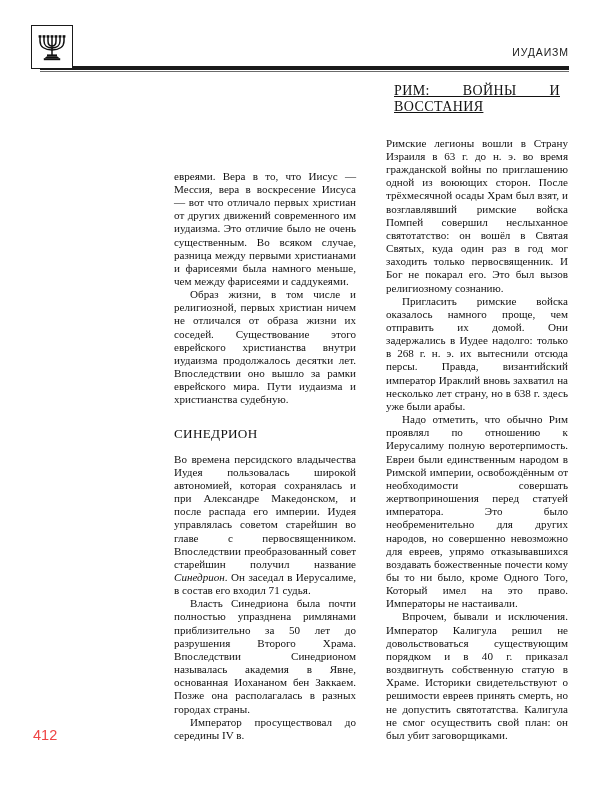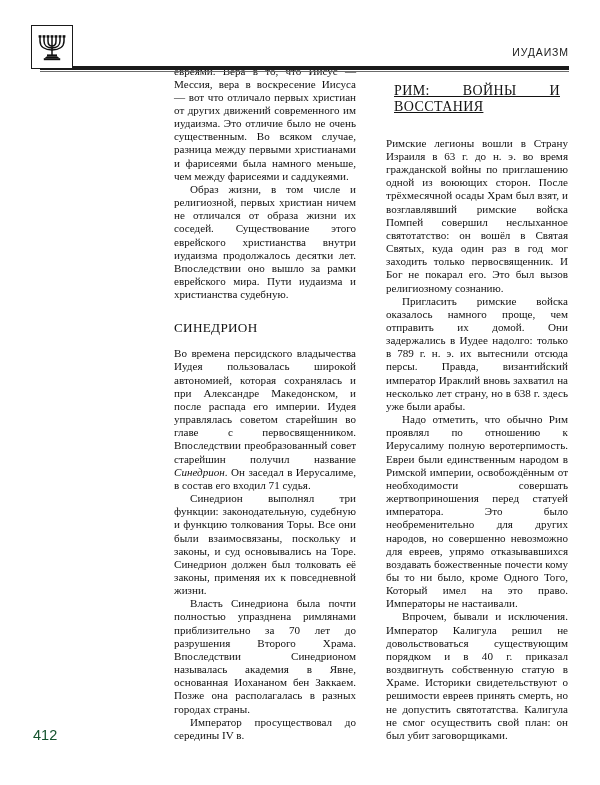--- a/index.html
+++ b/index.html
@@ -138,21 +138,21 @@
   }
   .col-heading-spacer { height: 14px; }
 
   
   .folio {
     position: absolute;
     left: 33px;
     top: 727px;
     font-family: "Liberation Sans", "DejaVu Sans", sans-serif;
     font-size: 14.5px;
-    color: #14532d;
+    color: #ef4444;
   }
 
   .center-last {
     text-align: center;
   }
 </style>
 </head>
 <body>
 
 <div class="page">
@@ -206,35 +206,34 @@
       <p class="noindent">евреями. Вера в то, что Иисус — Мессия, вера в воскресение Иисуса — вот что отличало первых христиан от других движений современного им иудаизма. Это отличие было не очень существенным. Во всяком случае, разница между первыми христианами и фарисеями была намного меньше, чем между фарисеями и саддукеями.</p>
 
       <p>Образ жизни, в том числе и религиозной, первых христиан ничем не отличался от образа жизни их соседей. Существование этого еврейского христианства внутри иудаизма продолжалось десятки лет. Впоследствии оно вышло за рамки еврейского мира. Пути иудаизма и христианства судебную.</p>
 
       <div class="heading-spacer-top"></div>
       <h2 class="section-heading">СИНЕДРИОН</h2>
       <div class="heading-spacer-bottom"></div>
 
       <p class="noindent"><span>Во времена персидского владычества Иудея пользовалась широкой автономией, которая сохранялась и при Александре Македонском, и после распада его империи. Иудея управлялась советом старейшин во главе с первосвященником. Впоследствии преобразованный совет старейшин получил название </span><em>Синедрион</em><span>. Он заседал в Иерусалиме, в состав его входил 71 судья.</span></p>
 
-      <p>Синедрион выполнял три функции: законодательную, судебную и функцию толкования Торы. Все они были взаимосвязаны, поскольку и законы, и суд основывались на Торе. Синедрион должен был толковать её законы, применяя их к повседневной жизни.</p>
-
-      <p>Власть Синедриона была почти полностью упразднена римлянами приблизительно за 70 лет до разрушения Второго Храма. Впоследствии Синедрионом называлась академия в Явне, основанная Иохананом бен Заккаем. Позже она располагалась в разных городах страны.</p>
+
+      <p>Власть Синедриона была почти полностью упразднена римлянами приблизительно за 50 лет до разрушения Второго Храма. Впоследствии Синедрионом называлась академия в Явне, основанная Иохананом бен Заккаем. Позже она располагалась в разных городах страны.</p>
 
       <p class="center-last">Император просуществовал до середины IV в.</p>
     </div>
 
     <div class="col">
 
       <h2 class="col-heading">РИМ: ВОЙНЫ И ВОССТАНИЯ</h2>
       <div class="col-heading-spacer"></div>
 
       <p class="noindent">Римские легионы вошли в Страну Израиля в 63 г. до н. э. во время гражданской войны по приглашению одной из воюющих сторон. После трёхмесячной осады Храм был взят, и возглавлявший римские войска Помпей совершил неслыханное святотатство: он вошёл в Святая Святых, куда один раз в год мог заходить только первосвященник. И Бог не покарал его. Это был вызов религиозному сознанию.</p>
 
-      <p>Пригласить римские войска оказалось намного проще, чем отправить их домой. Они задержались в Иудее надолго: только в 789 г. н. э. их вытеснили отсюда персы. Правда, византийский император Ираклий вновь захватил на несколько лет страну, но в 638 г. здесь уже были арабы.</p>
+      <p>Пригласить римские войска оказалось намного проще, чем отправить их домой. Они задержались в Иудее надолго: только в 268 г. н. э. их вытеснили отсюда персы. Правда, византийский император Ираклий вновь захватил на несколько лет страну, но в 638 г. здесь уже были арабы.</p>
 
 
       <p>Надо отметить, что обычно Рим проявлял по отношению к Иерусалиму полную веротерпимость. Евреи были единственным народом в Римской империи, освобождённым от необходимости совершать жертвоприношения перед статуей императора. Это было необременительно для других народов, но совершенно невозможно для евреев, упрямо отказывавшихся воздавать божественные почести кому бы то ни было, кроме Одного Того, Который имел на это право. Императоры не настаивали.</p>
 
       <p>Впрочем, бывали и исключения. Император Калигула решил не довольствоваться существующим порядком и в 40 г. приказал воздвигнуть собственную статую в Храме. Историки свидетельствуют о решимости евреев принять смерть, но не допустить святотатства. Калигула не смог осуществить свой план: он был убит заговорщиками.</p>
     </div>
   </div>
 
   <div class="folio">412</div>
 

